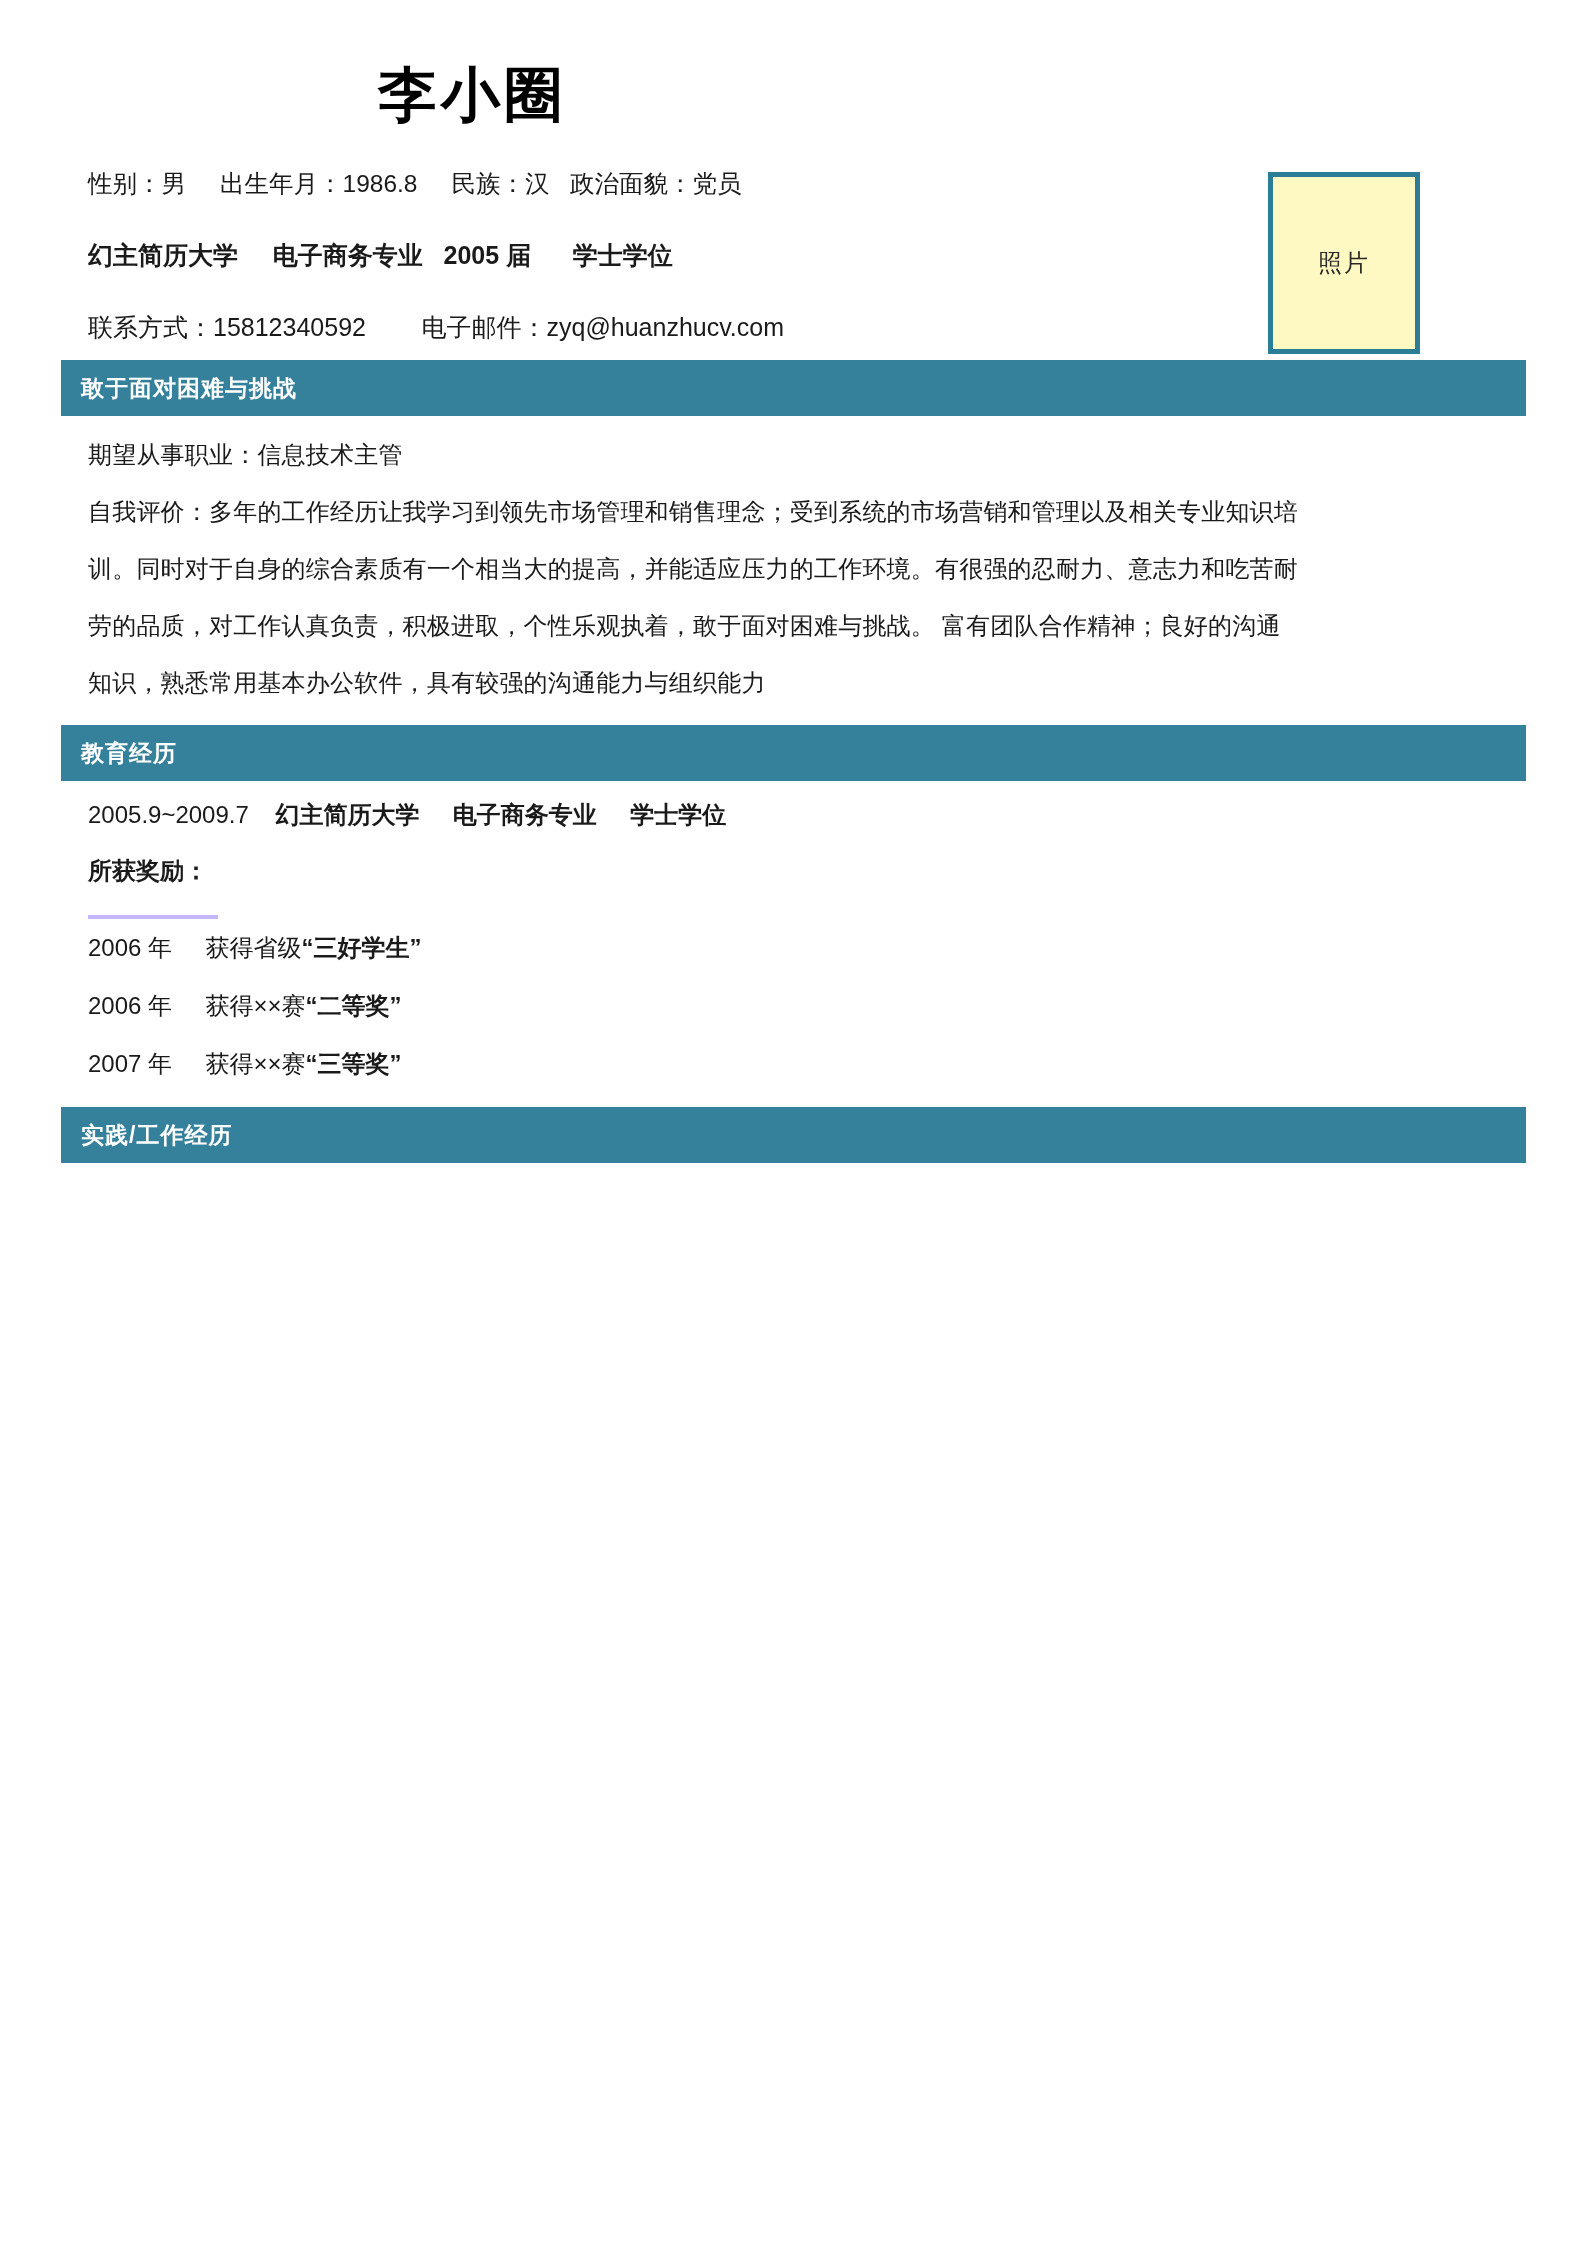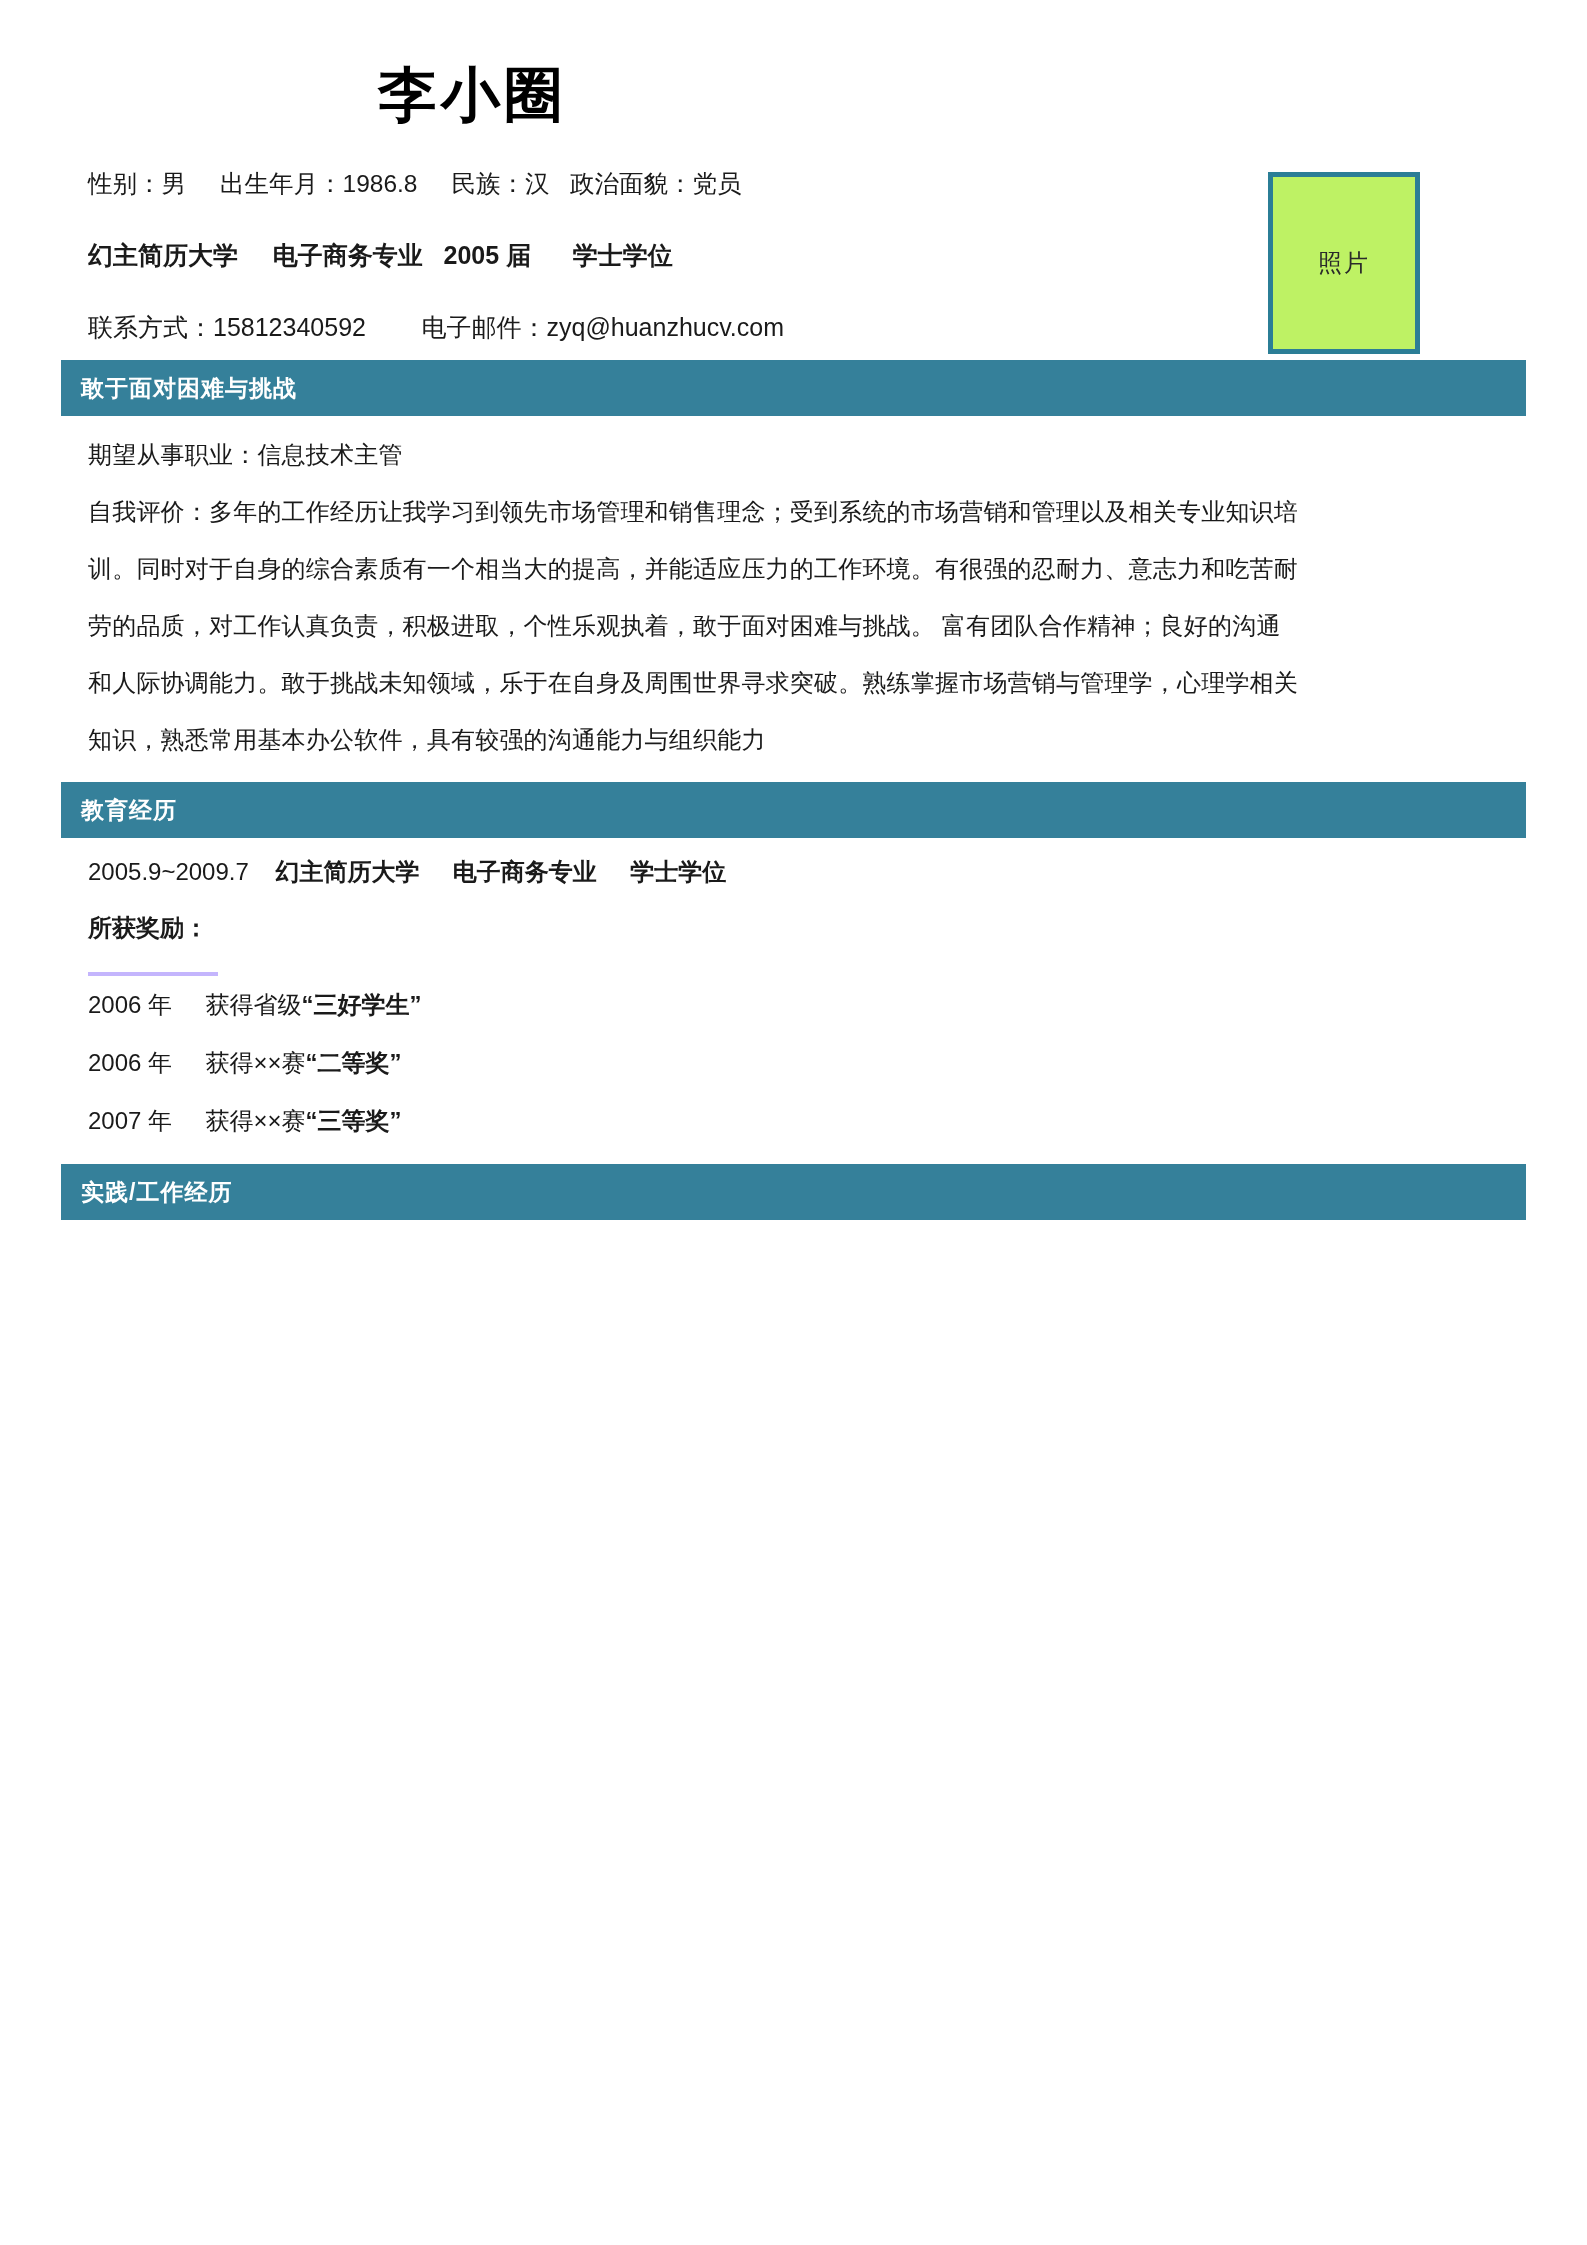--- a/index.html
+++ b/index.html
@@ -52,21 +52,21 @@
   .info-line-2 { margin-top: 47px; font-weight: bold; font-size: 25px; }
   .info-line-3 { margin-top: 47px; font-size: 25px; }
 
   .photo-box {
     position: absolute;
     left: 1180px;
     top: 172px;
     width: 152px;
     height: 182px;
     border: 5px solid #2b7e96;
-    background: #bef264;
+    background: #fef9c3;
     display: flex;
     align-items: center;
     justify-content: center;
   }
 
   .photo-label {
     font-family: "Liberation Serif", "DejaVu Serif", serif;
     font-size: 24px;
     color: #2a2a2a;
     letter-spacing: 2px;
@@ -161,21 +161,20 @@
 
   <div class="sec1-gap">
     <div class="section-bar">
       <span class="section-bar-label">敢于面对困难与挑战</span>
     </div>
     <div class="body-block">
       <div class="para-line first-para-line">期望从事职业：信息技术主管</div>
       <div class="para-line">自我评价：多年的工作经历让我学习到领先市场管理和销售理念；受到系统的市场营销和管理以及相关专业知识培</div>
       <div class="para-line">训。同时对于自身的综合素质有一个相当大的提高，并能适应压力的工作环境。有很强的忍耐力、意志力和吃苦耐</div>
       <div class="para-line">劳的品质，对工作认真负责，积极进取，个性乐观执着，敢于面对困难与挑战。 富有团队合作精神；良好的沟通</div>
-      <div class="para-line">和人际协调能力。敢于挑战未知领域，乐于在自身及周围世界寻求突破。熟练掌握市场营销与管理学，心理学相关</div>
       <div class="para-line">知识，熟悉常用基本办公软件，具有较强的沟通能力与组织能力</div>
     </div>
   </div>
 
   <div class="sec-gap">
     <div class="section-bar">
       <span class="section-bar-label">教育经历</span>
     </div>
     <div class="body-block">
       <div class="edu-row"><span>2005.9~2009.7</span>    <span class="strong">幻主简历大学</span>     <span class="strong">电子商务专业</span>     <span class="strong">学士学位</span></div>

